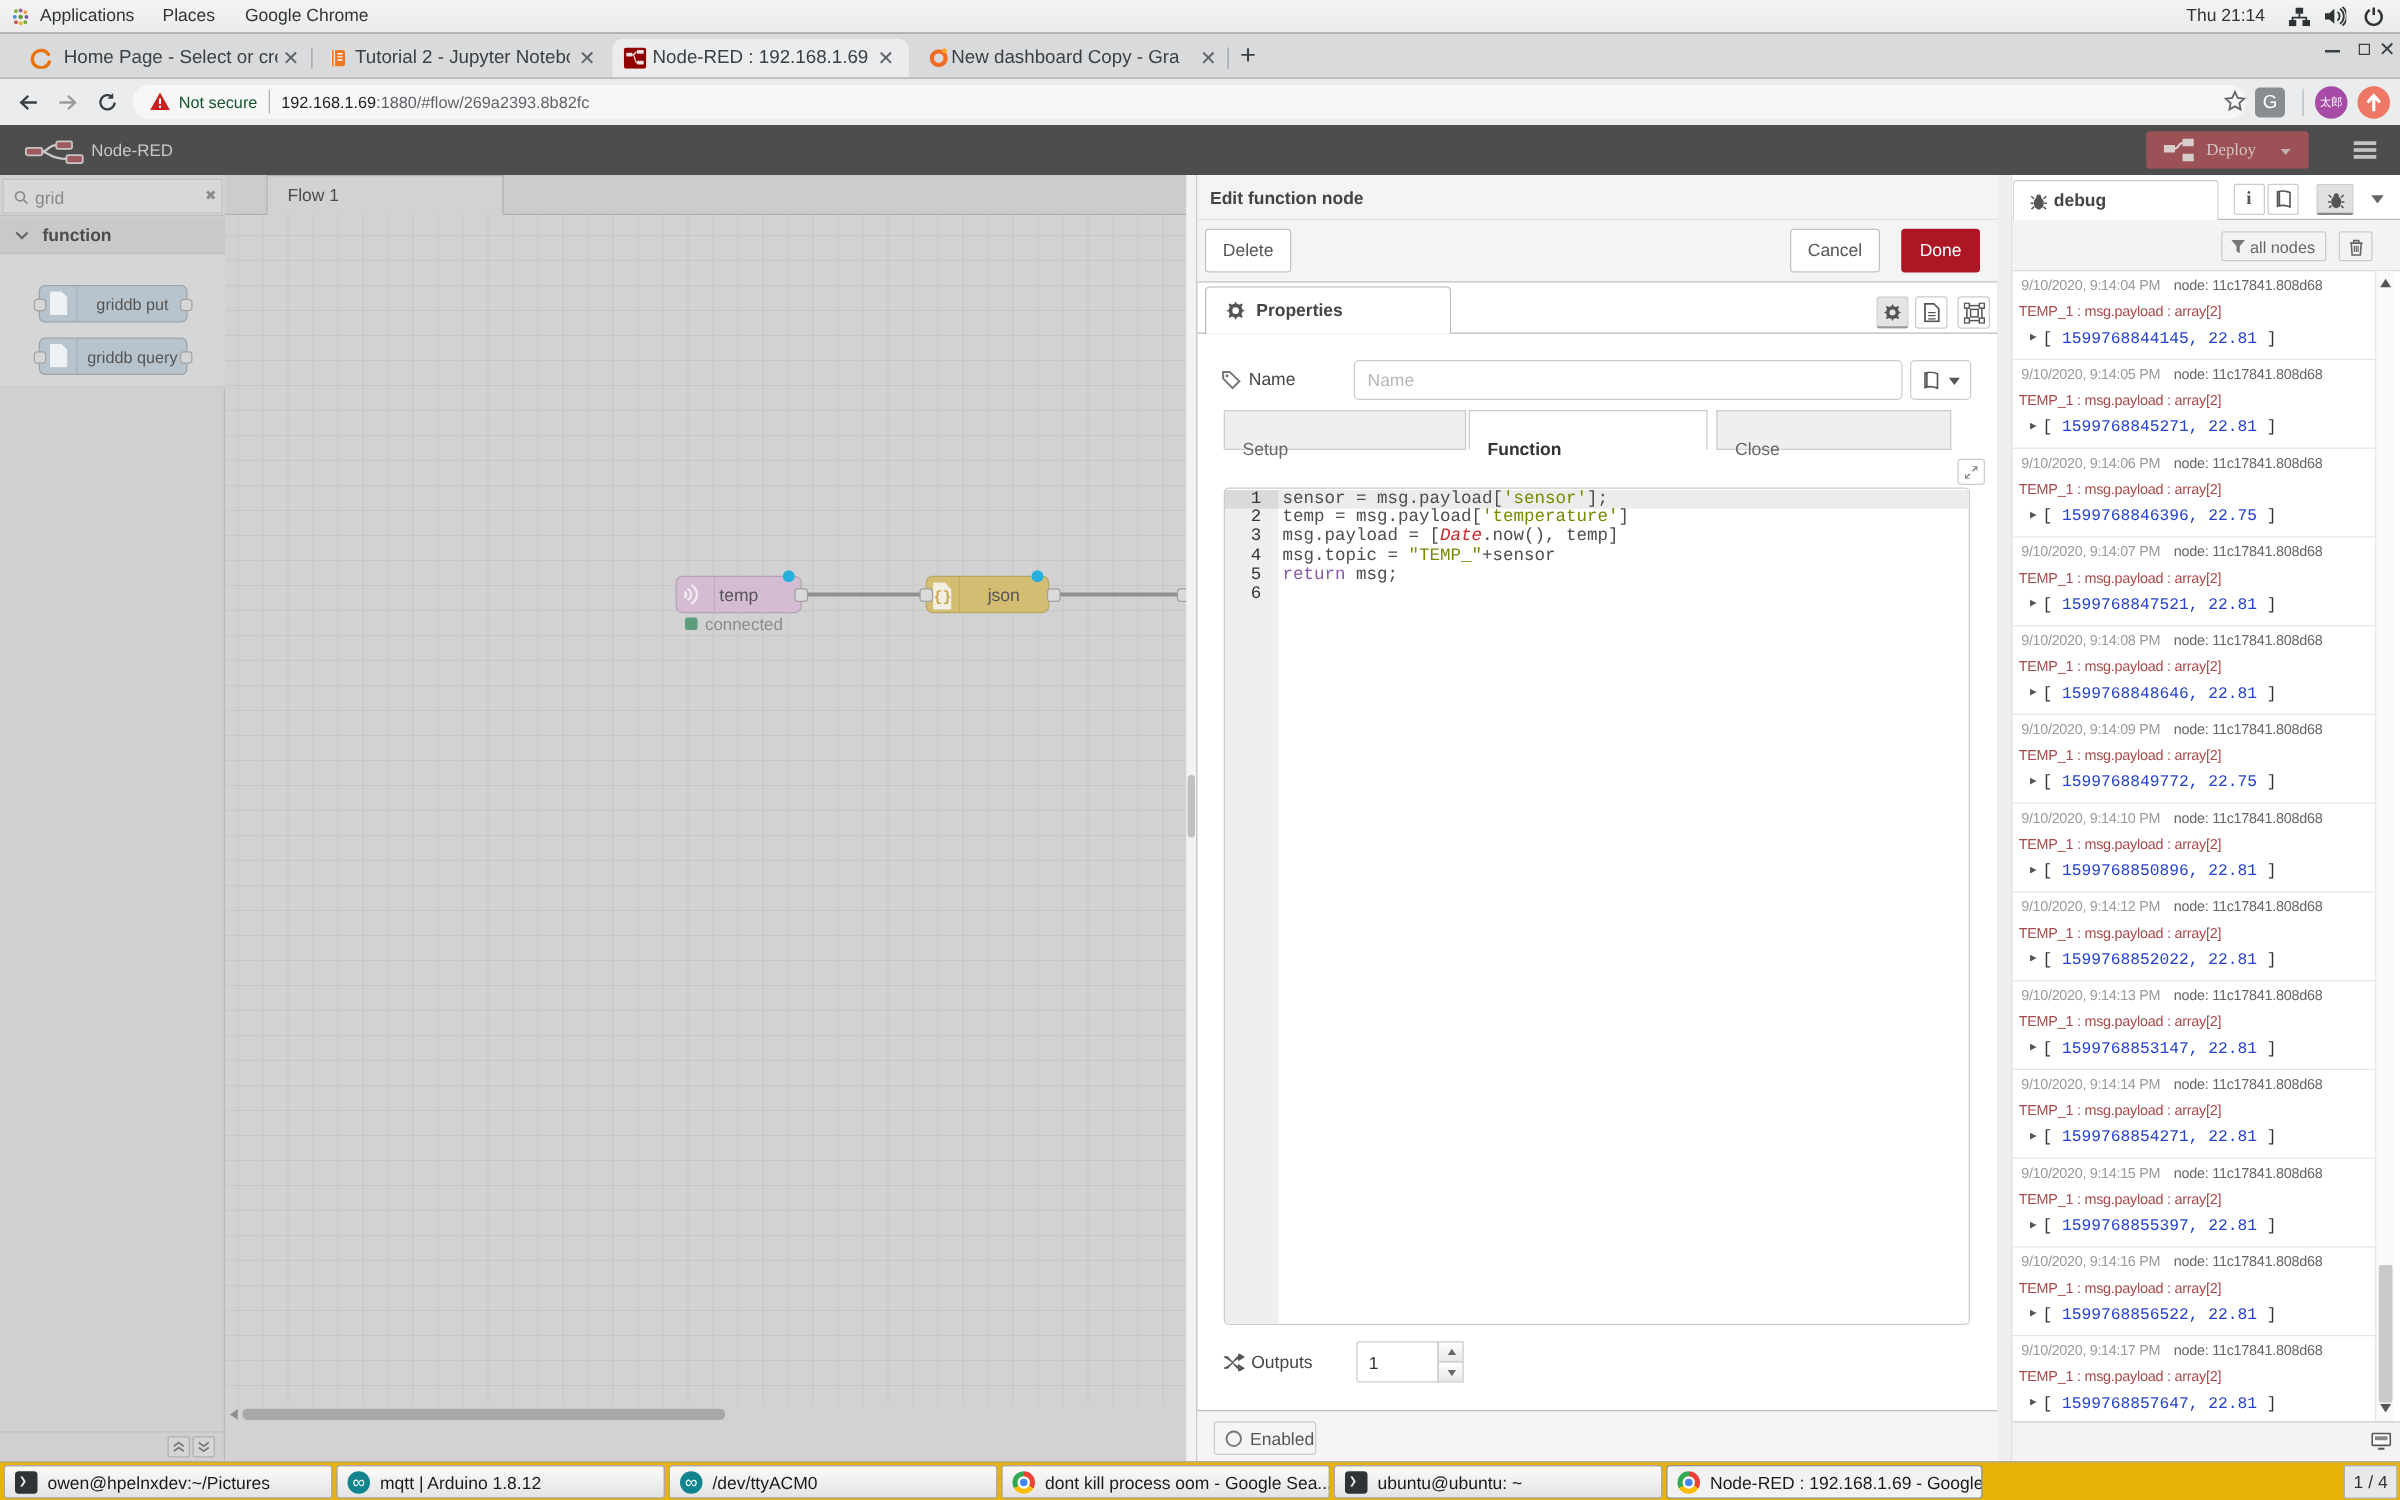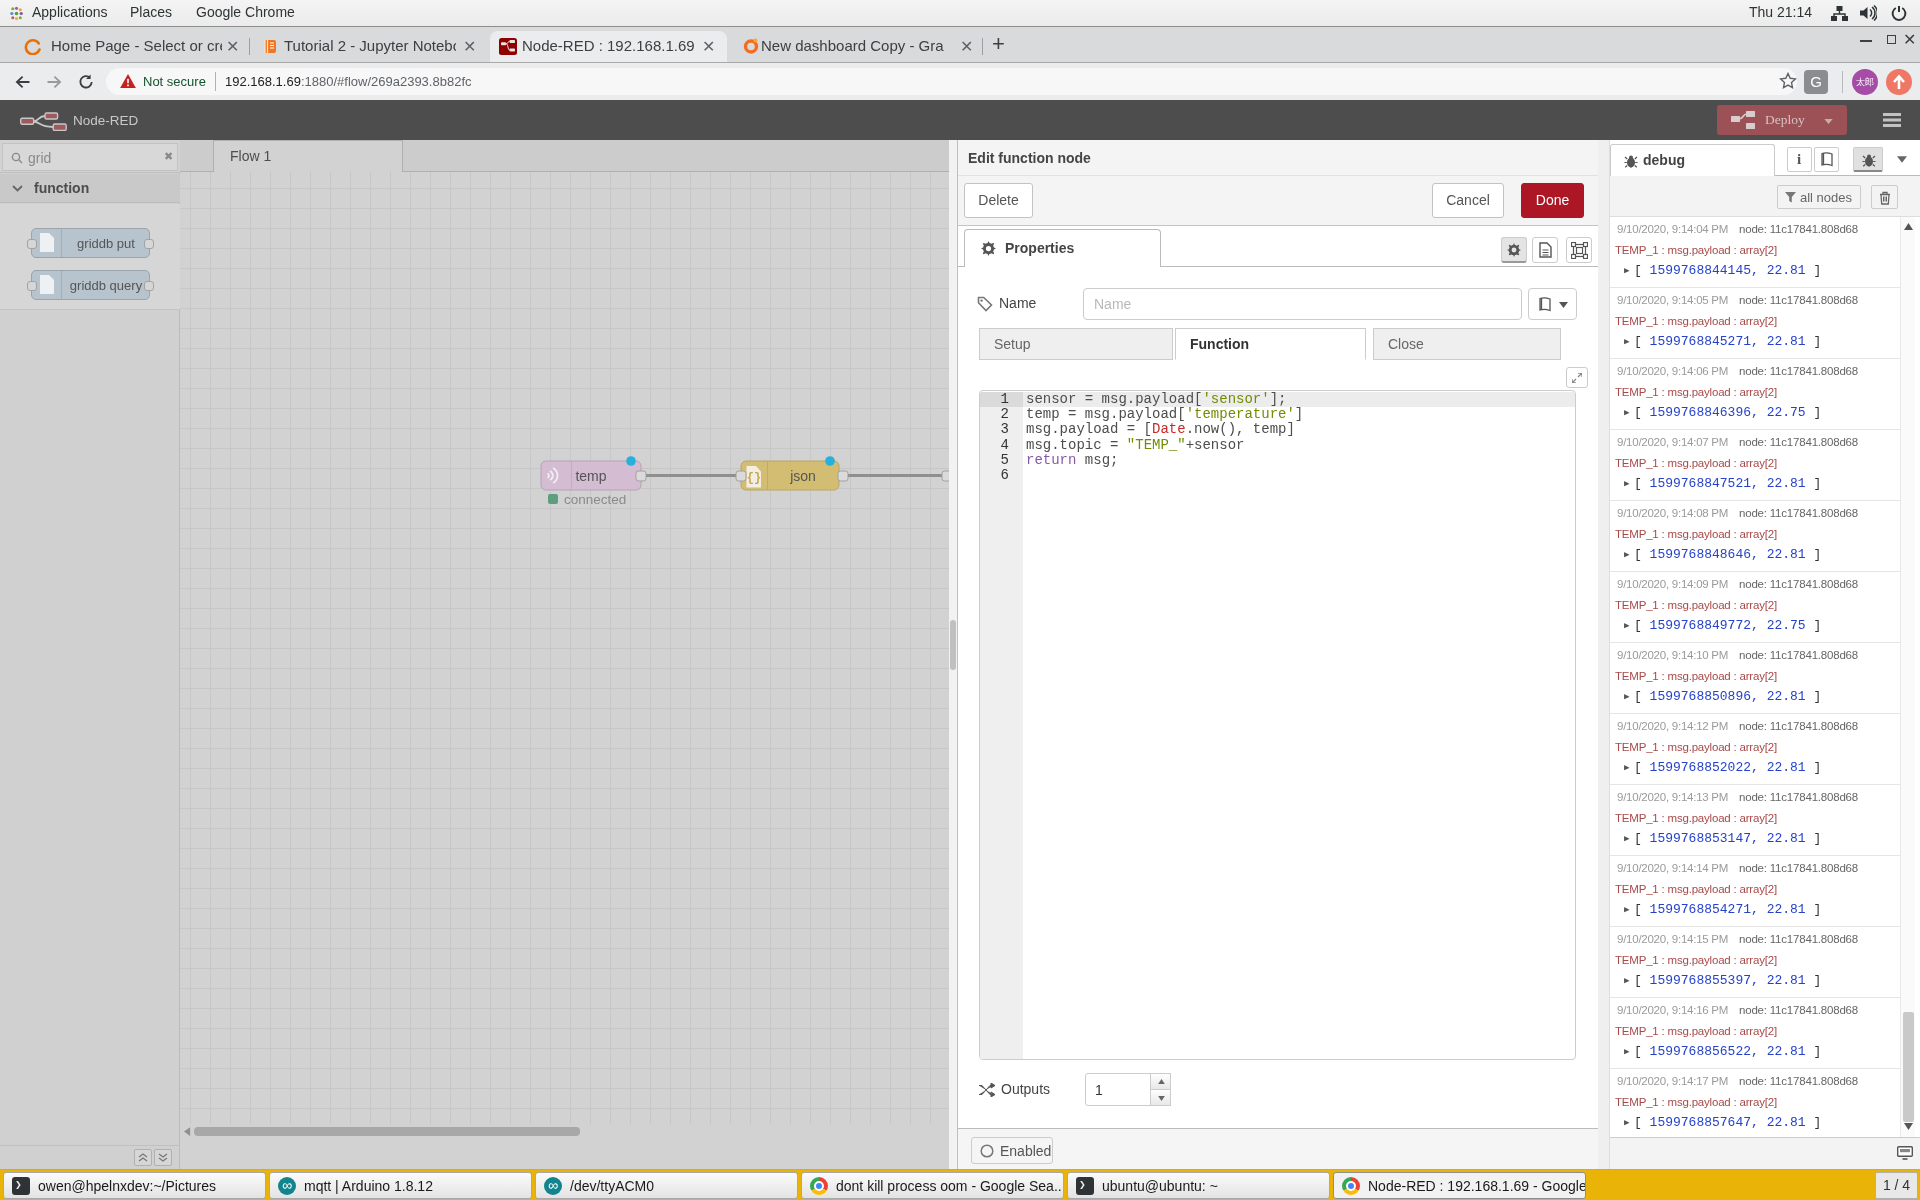--- a/index.html
+++ b/index.html
@@ -51,28 +51,28 @@
   clip-path:polygon(0 0, 64% 0, 100% 26%, 100% 100%, 0 100%); }
 .pallabel { position:absolute; left:30px; top:7px; width:88px; text-align:center; font-size:13px; color:#555; }
 .palport { position:absolute; top:10px; width:10px; height:10px; background:#d6d6d6; border:1px solid #a3a3a3; border-radius:3px; }
 .palfbtn { position:absolute; top:3px; width:18px; height:17px; background:#d6d6d6; border:1px solid #b0b0b0; border-radius:2px;
   display:flex; align-items:center; justify-content:center; }
 
 .ebtn { position:absolute; top:7px; height:35px; background:#fff; border:1px solid #c3c3c3; border-radius:3px;
   font-size:14px; color:#555; text-align:center; line-height:33px; }
 .tbtn2 { position:absolute; top:10px; width:26px; height:26px; background:#fff; border:1px solid #ccc; border-radius:3px; }
 .ftab { position:absolute; top:0; height:32px; background:#efefef; border:1px solid #ccc; font-size:14px; color:#666;
-  padding:7px 0 0 14px; }
+  padding:22px 0 0 14px; }
 .ftab.active { background:#fff; border-bottom:1px solid #fff; font-weight:bold; color:#333; }
 #acedit { position:absolute; left:21px; top:250px; width:597px; height:670px; border:1px solid #ccc; border-radius:4px; background:#fff; overflow:hidden; }
 #acegutter { position:absolute; left:0; top:1px; width:43px; height:668px; background:#efefef; }
 .gl { height:15.2px; font:14px "Liberation Mono", monospace; color:#333; text-align:right; padding-right:14px; line-height:15.2px; }
 #acecode { position:absolute; left:46px; top:1px; width:550px; }
 .cl { height:15.2px; font:14px "Liberation Mono", monospace; color:#4d4d4c; line-height:15.2px; white-space:pre; }
-.cl .s { color:#718c00; } .cl .r { color:#c82829; } .cl .k { color:#8959a8; }
+.cl .s { color:#718c00; } .cl .r { color:#c82829;font-style:italic; } .cl .k { color:#8959a8; }
 
 .dhbtn { position:absolute; top:7px; width:25px; height:25px; background:#fff; border:1px solid #ccc; border-radius:2px; }
 #dmsgs { position:absolute; left:0; top:77px; width:290px; height:920px; overflow:hidden; }
 .dmsg { position:relative; height:71px; border-bottom:1px solid #e5e5e5; }
 .dmeta { position:absolute; left:7px; top:6px; width:280px; height:14px; font-size:11.5px; color:#9a9a9a; }
 .dmeta .t { position:absolute; left:0; top:0; white-space:nowrap; font-size:11.5px; letter-spacing:-0.25px; }
 .dmeta .nd { position:absolute; left:122px; top:0; color:#666; font-size:11.5px; letter-spacing:-0.2px; white-space:nowrap; }
 .dtopic { position:absolute; left:5px; top:27px; font-size:11.5px; letter-spacing:-0.2px; color:#a94949; }
 .dpay { position:absolute; left:24px; top:46px; font:13px "Liberation Mono", monospace; color:#333; }
 .dpay .ar { position:absolute; left:-10px; top:2px; font-size:9px; color:#555; }

